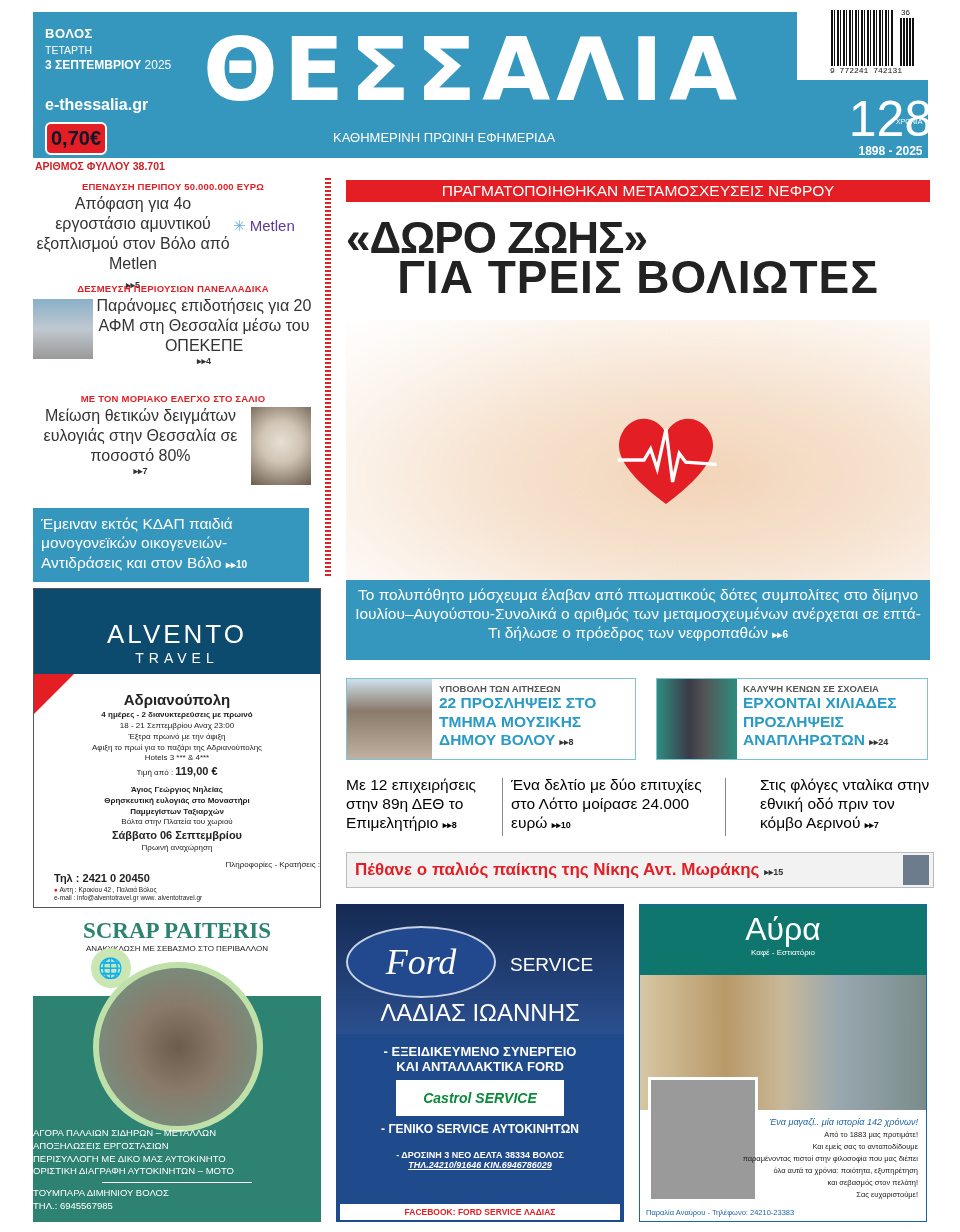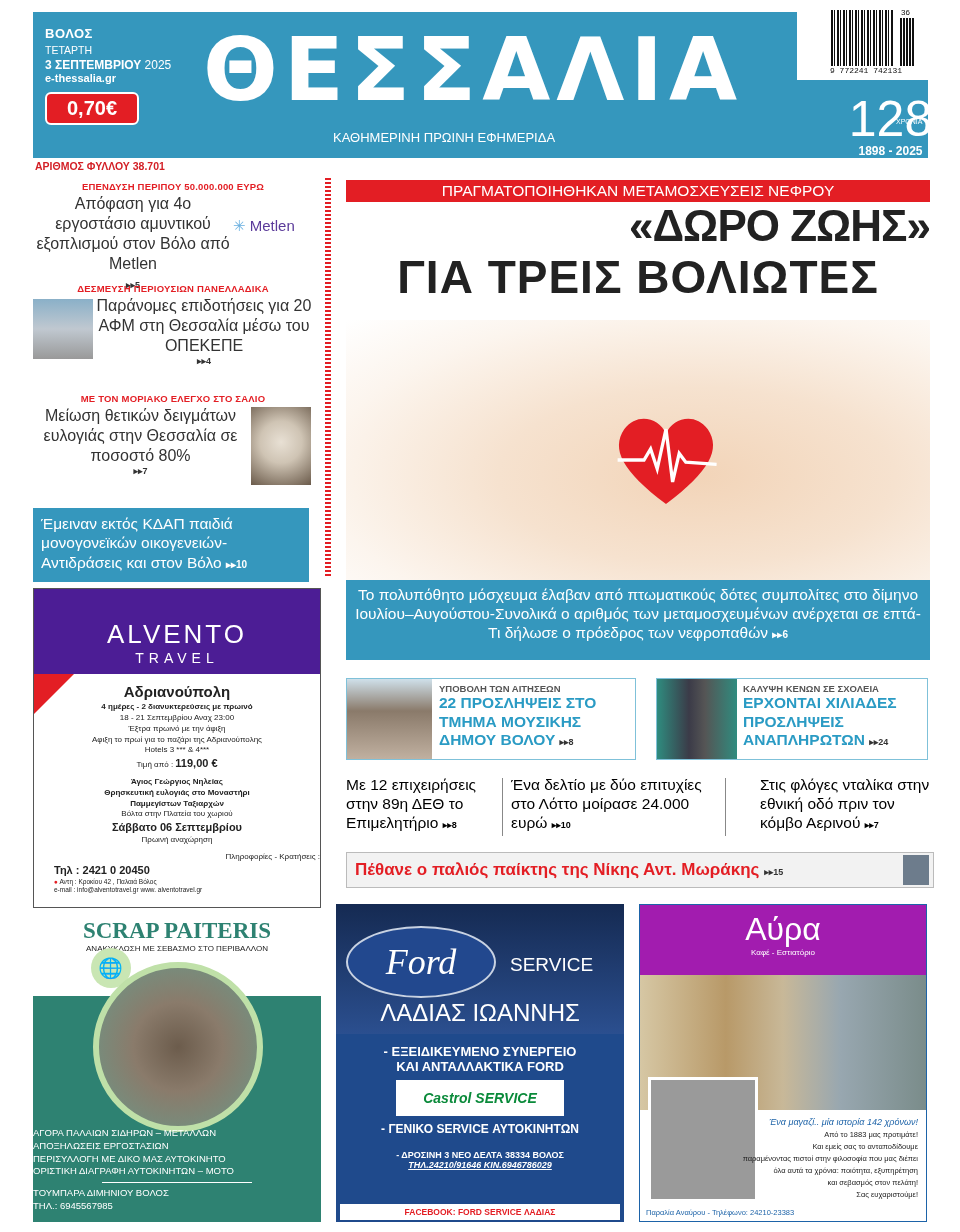--- a/index.html
+++ b/index.html
@@ -5,22 +5,22 @@
 *{box-sizing:border-box;margin:0;padding:0}
 body{width:960px;height:1232px;background:#fff;font-family:"Liberation Sans",sans-serif;position:relative;overflow:hidden;color:#222}
 .abs{position:absolute}
 
 #mast{left:33px;top:12px;width:895px;height:146px;background:#3597bd}
 #mast .left{left:12px;top:14px;color:#fff}
 .city{font-weight:bold;font-size:13px;letter-spacing:.5px}
 .day{font-size:10.5px;margin-top:3px}
 .date{font-size:12px;font-weight:bold;margin-top:2px}
 .date span{font-weight:normal}
-.site{font-size:11px;font-weight:bold;margin-top:0}
-.price{display:inline-block;margin-top:8px;background:#e31e24;color:#ffffff;font-weight:bold;font-size:20px;padding:3px 20px;border-radius:6px;border:2px solid #fff}
+.site{font-size:16px;font-weight:bold;margin-top:24px}
+.price{display:inline-block;margin-top:8px;background:#e31e24;color:#0f172a;font-weight:bold;font-size:20px;padding:3px 4px;border-radius:6px;border:2px solid #fff}
 #logo{left:170px;top:14px;font-family:"DejaVu Sans",sans-serif;font-weight:bold;font-size:88px;color:#fff;letter-spacing:6px;line-height:1}
 #tagline{left:300px;top:118px;color:#fff;font-size:13px}
 #barcode{left:797px;top:0px;width:133px;height:80px;background:#fff}
 .bars{position:absolute;left:34px;top:10px;width:62px;height:56px;background:repeating-linear-gradient(90deg,#111 0 2px,#fff 2px 3px,#111 3px 4px,#fff 4px 6px)}
 .bars2{position:absolute;left:103px;top:18px;width:14px;height:48px;background:repeating-linear-gradient(90deg,#111 0 2px,#fff 2px 3px)}
 .bcnum{position:absolute;left:33px;top:66px;font-size:8px;font-family:"Liberation Mono",monospace;color:#111}
 .bcadd{position:absolute;left:104px;top:8px;font-size:8px;color:#111}
 #years{left:815px;top:82px;color:#fff;text-align:center;width:85px}
 #years .n{font-size:50px;line-height:1;font-weight:300}
 #years .x{font-size:7px;position:absolute;left:48px;top:24px}
@@ -29,28 +29,28 @@
 
 .lstory{position:absolute;left:33px;width:280px;text-align:center}
 .kicker{color:#e31e24;font-weight:bold;font-size:9.5px;letter-spacing:.2px}
 .lhead{font-size:16px;color:#333;line-height:1.25}
 .ref{font-size:9px;font-weight:bold;color:#333}
 .dotline{left:325px;top:178px;width:6px;height:400px;background:repeating-linear-gradient(180deg,#e31e24 0 2px,transparent 2px 4px)}
 .thumb{position:absolute;background:#bbb}
 #kdap{left:33px;top:508px;width:276px;height:74px;background:#3597bd;color:#fff;font-size:15.5px;line-height:1.25;padding:6px 8px}
 
 #alvento{left:33px;top:588px;width:288px;height:320px;border:1px solid #555}
-#alvento .top{height:85px;background:#4c1d95;color:#fff;text-align:center;padding-top:30px}
+#alvento .top{height:85px;background:#0c4a6e;color:#fff;text-align:center;padding-top:30px}
 #alvento .brand{font-size:26px;letter-spacing:3px}
 #alvento .sub{font-size:14px;letter-spacing:5px}
-#alvento .body{text-align:center;font-size:8px;color:#222;line-height:1.35;padding-top:8px}
+#alvento .body{text-align:center;font-size:8px;color:#222;line-height:1.35;padding-top:16px}
 .offer{position:absolute;left:0;top:85px;width:0;height:0;border-top:40px solid #e31e24;border-right:40px solid transparent}
 
 #redbar{left:346px;top:180px;width:584px;height:22px;background:#e31e24;color:#fff;text-align:center;font-size:15.5px;line-height:22px}
-#head1{left:346px;top:204px;width:584px;text-align:right;font-weight:bold;font-size:44px;line-height:1;letter-spacing:-1px}
+#head1{left:346px;top:216px;width:584px;text-align:left;font-weight:bold;font-size:44px;line-height:1;letter-spacing:-1px}
 #head2{left:346px;top:254px;width:584px;text-align:center;font-weight:bold;font-size:46px;line-height:1;letter-spacing:1px}
 #photo{left:346px;top:320px;width:584px;height:260px;background:radial-gradient(ellipse at 60% 60%,#f2d4b8 0,#f6e2cf 40%,#fcf5ee 75%,#fff 100%)}
 .heart{position:absolute;left:265px;top:85px;width:110px;height:110px}
 #deck{left:346px;top:580px;width:584px;height:80px;background:#3597bd;color:#fff;text-align:center;font-size:15.5px;line-height:1.22;padding:6px 8px}
 
 .box{position:absolute;top:678px;height:82px;border:1.5px solid #7fc1d9}
 .box .img{position:absolute;left:0;top:0;width:85px;height:100%;background:#9aa}
 .box .txt{position:absolute;left:92px;top:4px}
 .box .k{font-size:9.5px;font-weight:bold;color:#555}
 .box .h{font-size:15.5px;font-weight:bold;color:#2a9bc4;line-height:1.2}
@@ -67,21 +67,21 @@
 #scrap .lines{position:absolute;left:0;top:215px;width:100%;text-align:left;color:#fff;font-size:9.5px;line-height:1.35}
 #ford{left:336px;top:904px;width:288px;height:318px;background:#1f4a8c}
 #ford .hero{height:130px;background:linear-gradient(180deg,#152a52,#2b4f8f)}
 #ford .oval{position:absolute;left:10px;top:22px;width:150px;height:72px;border-radius:50%;background:#22488e;border:2px solid #c8d2e2;color:#fff;font-family:"Liberation Serif",serif;font-style:italic;font-size:36px;text-align:center;line-height:68px}
 #ford .svc{position:absolute;left:174px;top:50px;color:#fff;font-size:19px}
 #ford .name{position:absolute;top:95px;width:100%;text-align:center;color:#fff;font-size:24px}
 #ford .lines{position:absolute;top:132px;width:100%;text-align:center;color:#fff;font-weight:bold}
 #ford .castrol{margin:6px auto;width:168px;height:36px;background:#fff;color:#0a8a3a;font-style:italic;font-size:14px;line-height:36px}
 #ford .fb{position:absolute;bottom:2px;left:4px;right:4px;height:16px;background:#fff;color:#e31e24;font-size:8.5px;font-weight:bold;text-align:center;line-height:16px}
 #aura{left:639px;top:904px;width:288px;height:318px;background:#fff}
-#aura .top{height:81px;background:#a21caf;text-align:center;color:#fff}
+#aura .top{height:81px;background:#0f766e;text-align:center;color:#fff}
 #aura .nm{font-size:32px;padding-top:6px}
 #aura .ct{font-size:8px}
 #aura .food{position:absolute;top:70px;left:0;width:100%;height:135px;background:linear-gradient(90deg,#d6c7a4 0,#b89968 30%,#c8b898 50%,#98a7b0 70%,#7a8c8a 100%)}
 #aura .old{position:absolute;left:8px;top:172px;width:110px;height:125px;background:#9a9a9a;border:3px solid #fff}
 #aura .txt{position:absolute;right:8px;top:210px;text-align:right;font-size:7.5px;line-height:1.6;color:#222}
 #aura .sl{color:#1d63a8;font-style:italic;font-size:9px}
 #aura .foot{position:absolute;left:6px;bottom:4px;font-size:7.5px;color:#1d63a8}
 </style>
 </head>
 <body>

